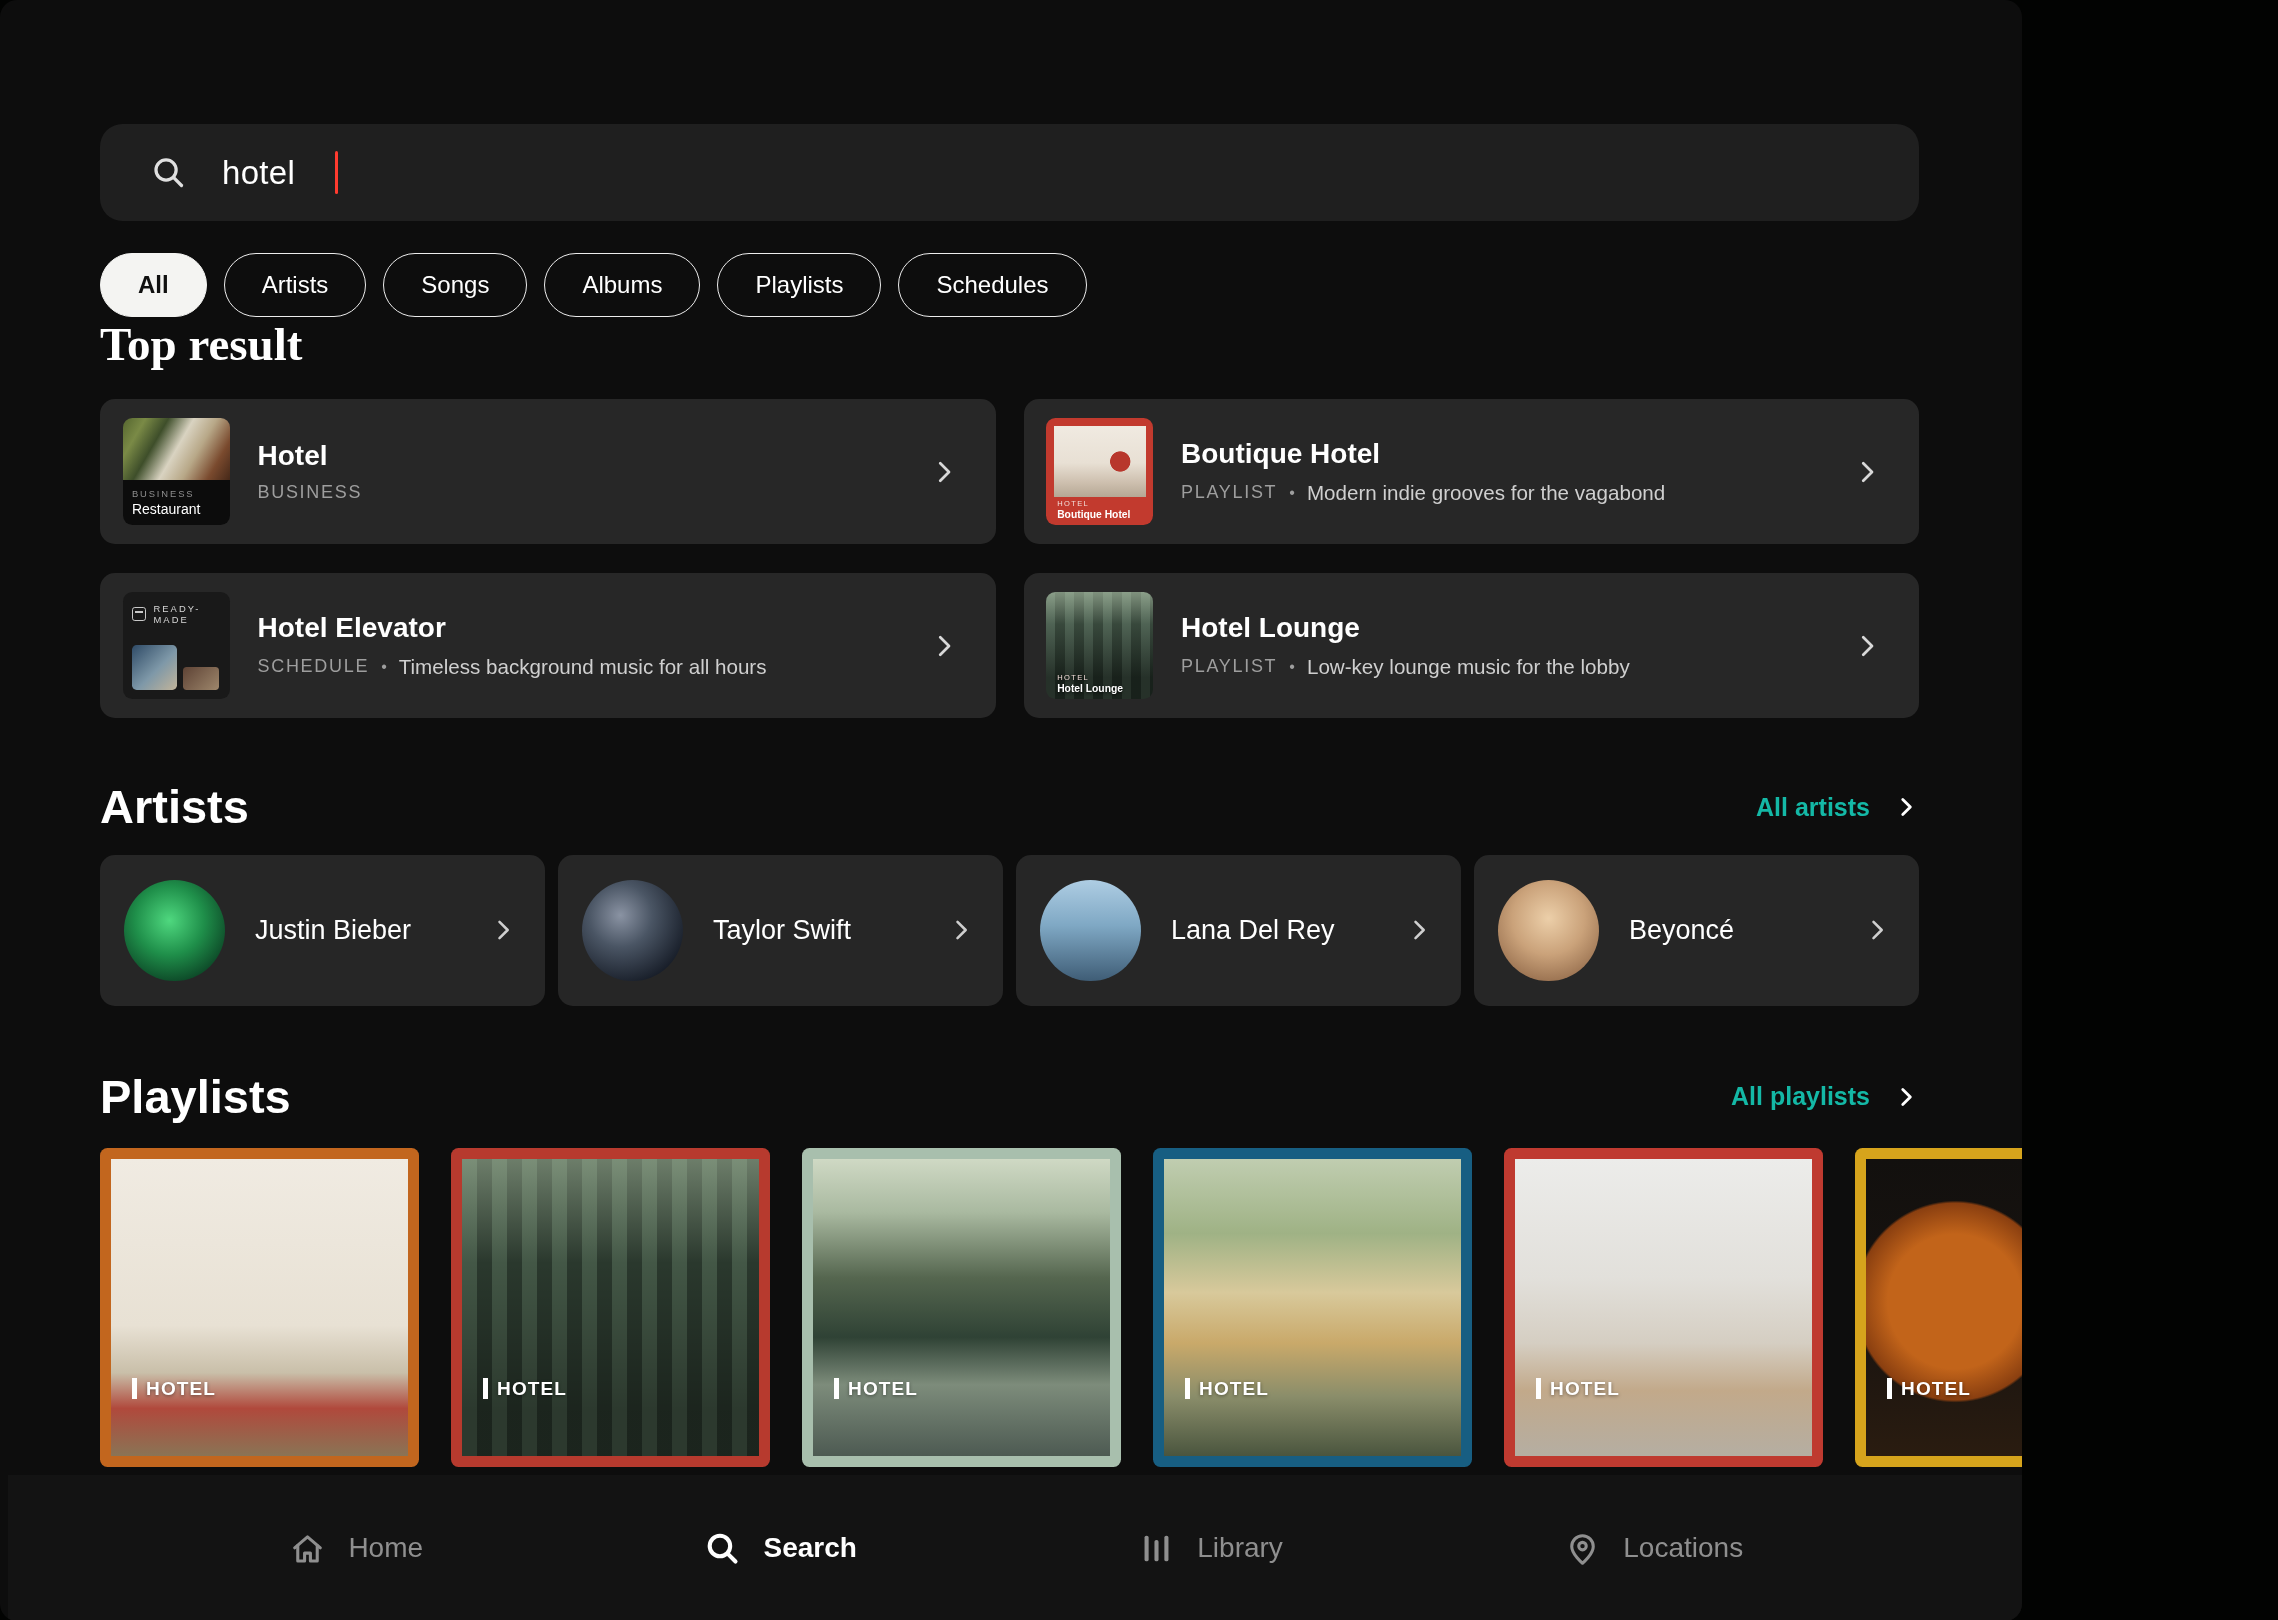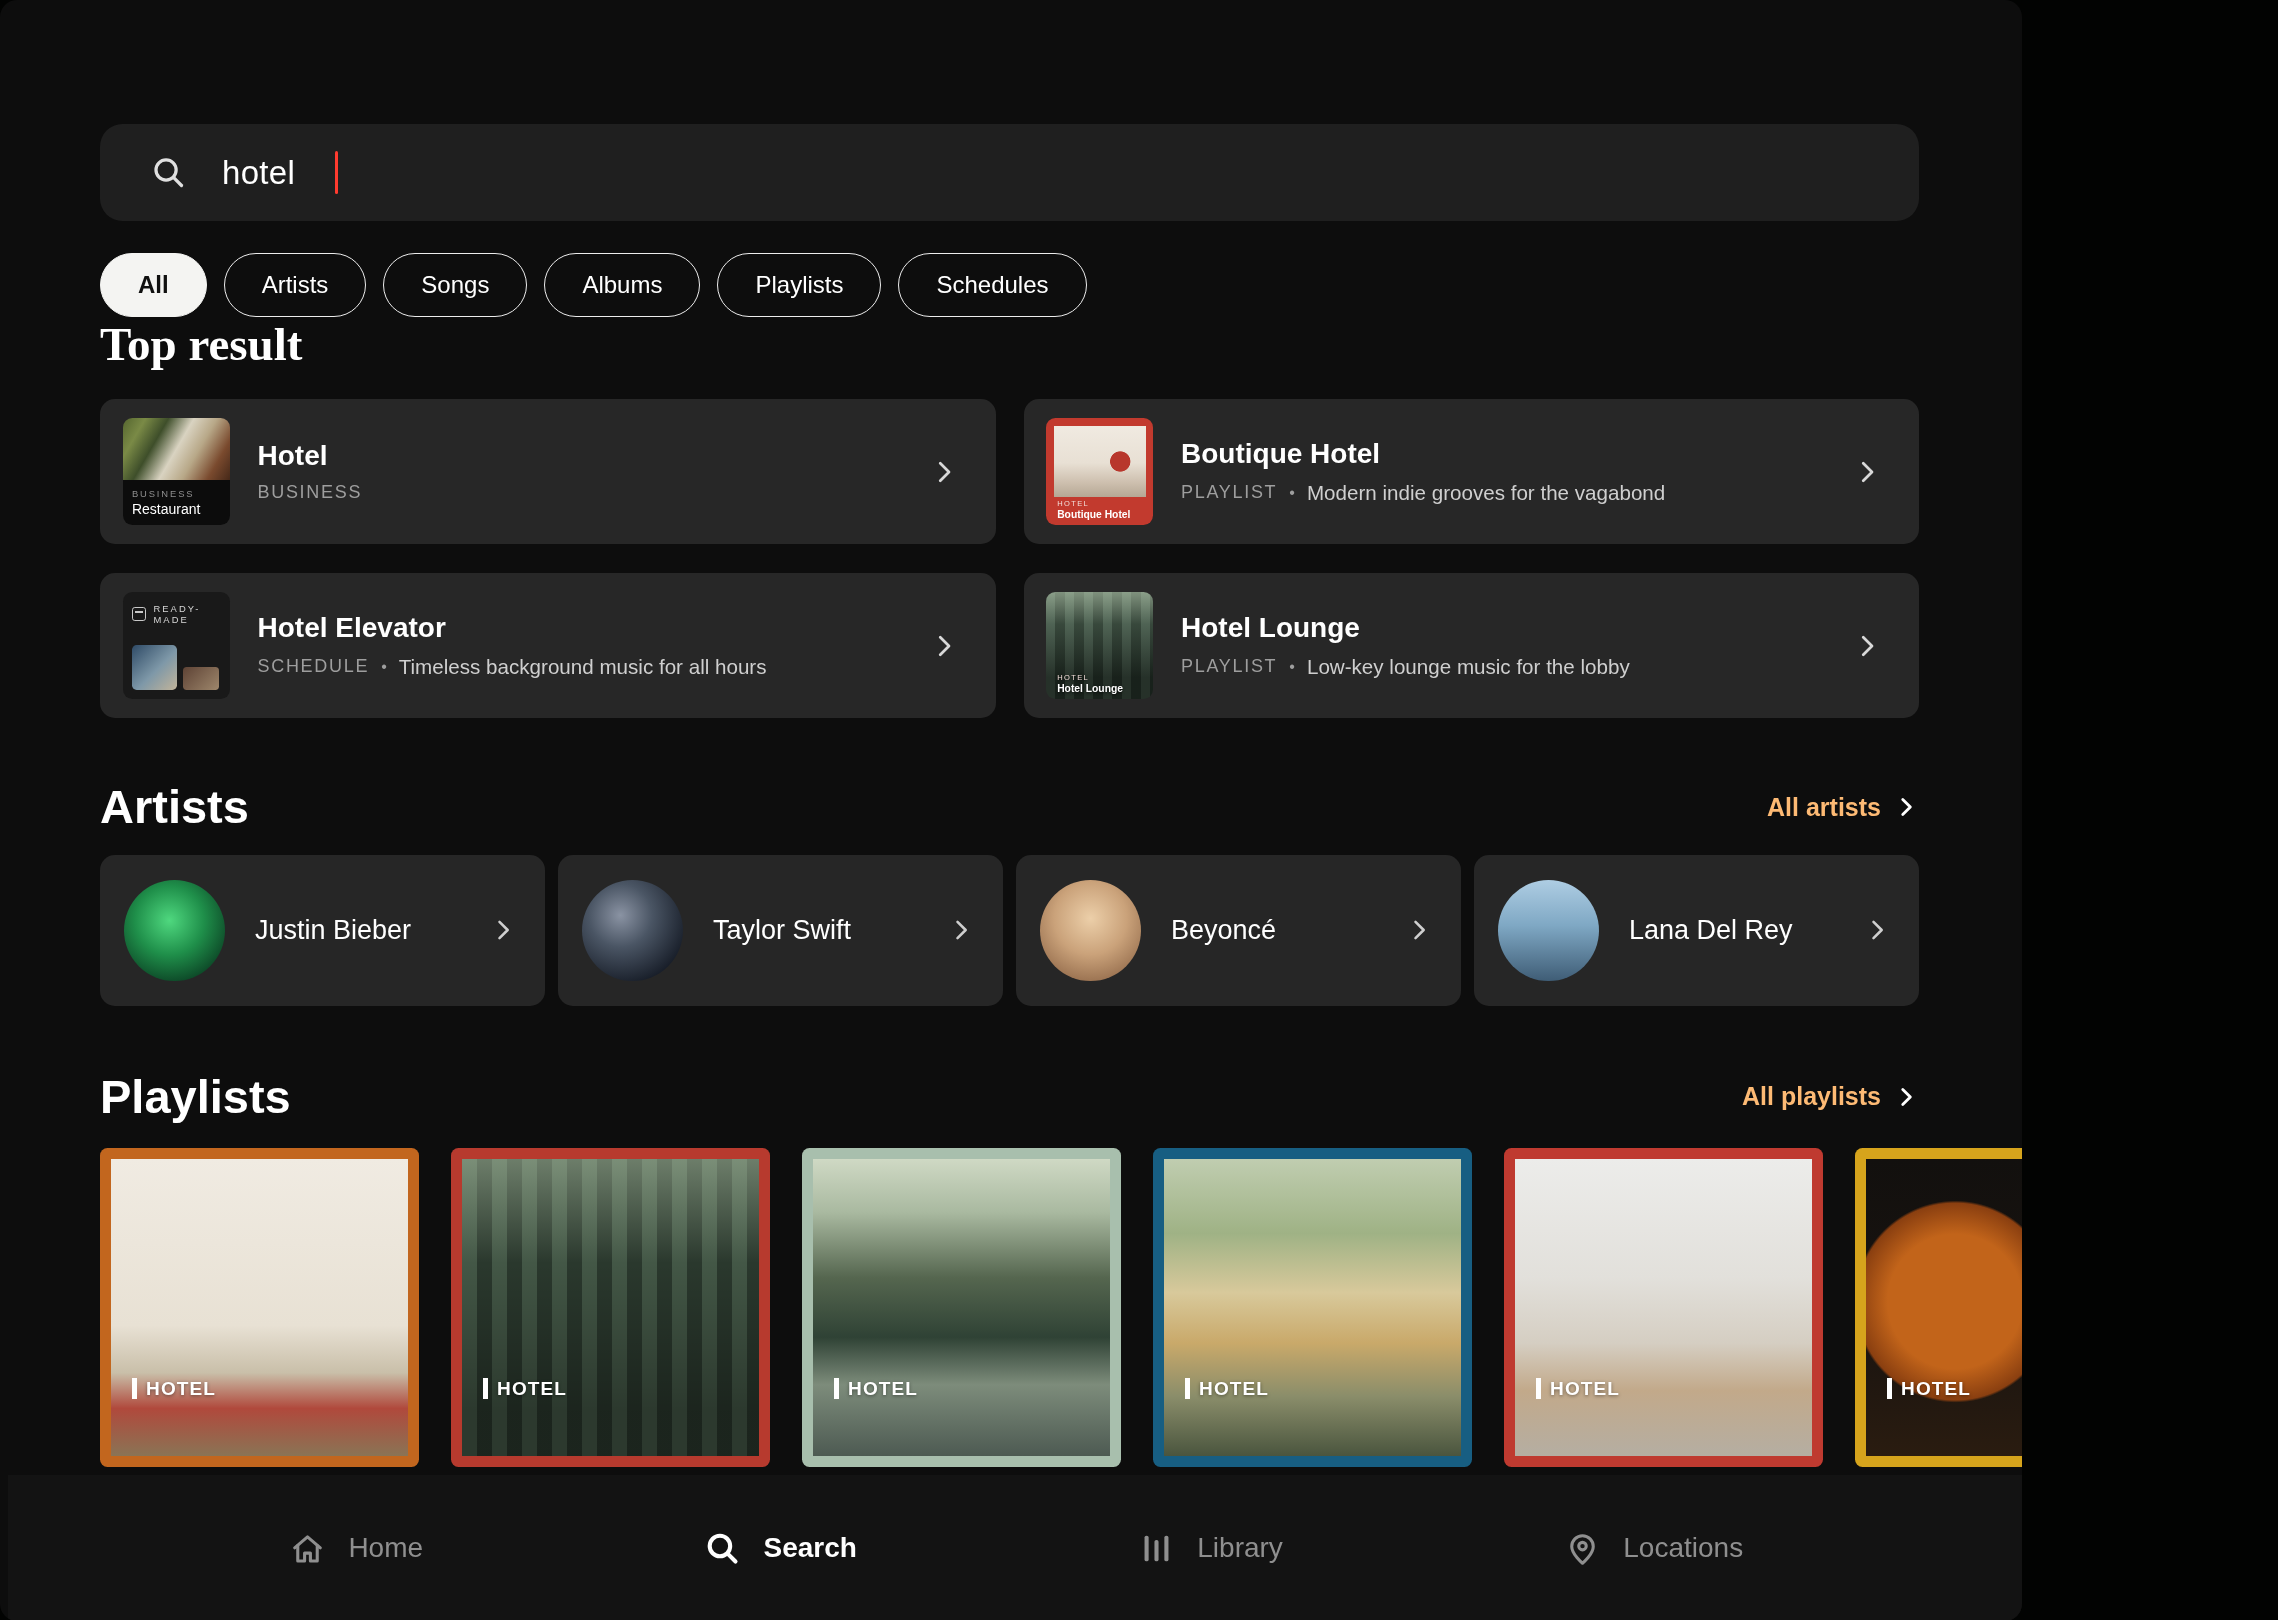--- a/index.html
+++ b/index.html
@@ -41,22 +41,22 @@
   }
   .chip.active { background: #f4f4f2; border-color: #f4f4f2; color: #101010; font-weight: 700; }
 
   
   h2.section { font-size: 47px; font-weight: 700; color: #fff; margin: 0; line-height: 1.15; }
   .h-top { margin-top: 60px; font-family: Liberation Serif, serif; }
   .section-head { display: flex; align-items: center; justify-content: space-between; }
   .sh-artists { margin-top: 62px; }
   .sh-playlists { margin-top: 64px; }
   .see-all {
-    display: flex; align-items: center; gap: 12px;
-    color: #fdba74; font-size: 25px; font-weight: 700; cursor: pointer;
+    display: flex; align-items: center; gap: 23px;
+    color: #14b8a6; font-size: 25px; font-weight: 700; cursor: pointer;
   }
 
   
   .cards-grid { display: grid; grid-template-columns: 1fr 1fr; gap: 29px 28px; margin-top: 28px; }
   .result-card {
     height: 145px; background: #272727; border-radius: 15px;
     display: flex; align-items: center; padding-right: 37px;
     overflow: hidden; cursor: pointer;
   }
   .thumb {
@@ -273,29 +273,29 @@
           </svg>
       </div>
       <div class="artist-card">
         <div class="avatar" style="background: radial-gradient(circle at 38% 35%, rgb(138, 147, 163) 0%, rgb(74, 85, 100) 35%, rgb(23, 29, 40) 78%);"></div>
         <div class="artist-name">Taylor Swift</div>
         <svg class="chev" width="28" height="28" viewBox="0 0 24 24" fill="none" stroke="#cfcfcf" stroke-width="2.2" stroke-linecap="round" stroke-linejoin="round">
             <path d="M9 5l7 7-7 7"></path>
           </svg>
       </div>
       <div class="artist-card">
+        <div class="avatar" style="background: linear-gradient(rgb(174, 205, 227) 0%, rgb(127, 168, 196) 45%, rgb(63, 93, 118) 100%);"></div>
+        <div class="artist-name">Lana Del Rey</div>
+        <svg class="chev" width="28" height="28" viewBox="0 0 24 24" fill="none" stroke="#cfcfcf" stroke-width="2.2" stroke-linecap="round" stroke-linejoin="round">
+            <path d="M9 5l7 7-7 7"></path>
+          </svg>
+      </div>
+      <div class="artist-card">
         <div class="avatar" style="background: radial-gradient(circle at 50% 38%, rgb(236, 207, 169) 0%, rgb(202, 162, 122) 45%, rgb(126, 86, 57) 100%);"></div>
         <div class="artist-name">Beyoncé</div>
-        <svg class="chev" width="28" height="28" viewBox="0 0 24 24" fill="none" stroke="#cfcfcf" stroke-width="2.2" stroke-linecap="round" stroke-linejoin="round">
-            <path d="M9 5l7 7-7 7"></path>
-          </svg>
-      </div>
-      <div class="artist-card">
-        <div class="avatar" style="background: linear-gradient(rgb(174, 205, 227) 0%, rgb(127, 168, 196) 45%, rgb(63, 93, 118) 100%);"></div>
-        <div class="artist-name">Lana Del Rey</div>
         <svg class="chev" width="28" height="28" viewBox="0 0 24 24" fill="none" stroke="#cfcfcf" stroke-width="2.2" stroke-linecap="round" stroke-linejoin="round">
             <path d="M9 5l7 7-7 7"></path>
           </svg>
       </div>
     </div>
 
     <div class="section-head sh-playlists">
       <h2 class="section">Playlists</h2>
       <div class="see-all">
         <span>All playlists</span>

